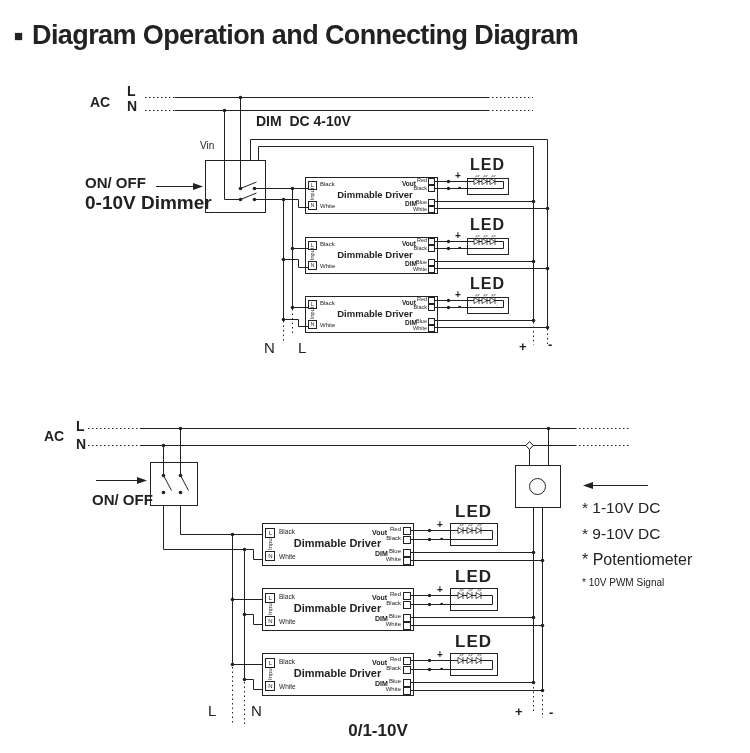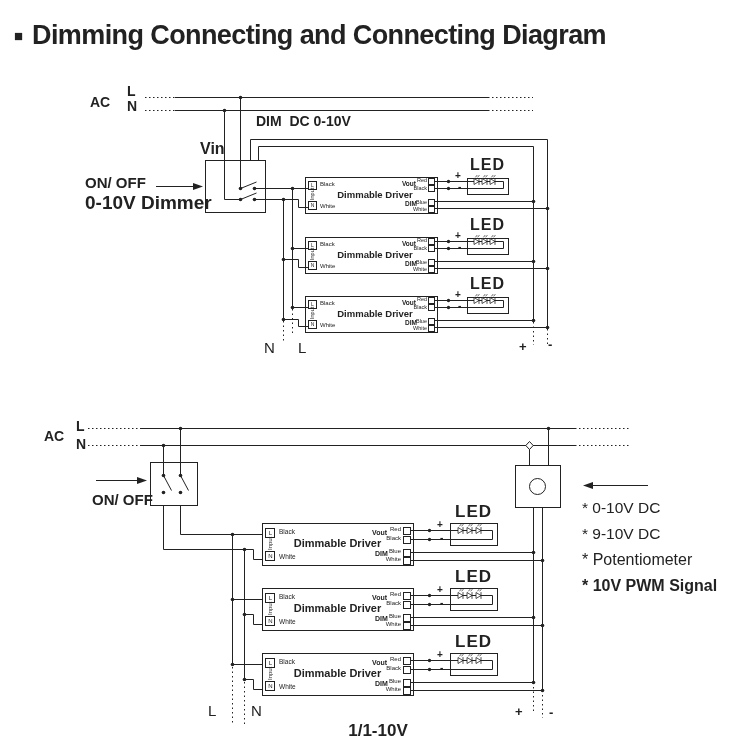--- a/index.html
+++ b/index.html
@@ -9,36 +9,36 @@
   .lbl{position:absolute;color:#222;white-space:nowrap;line-height:1.1;}
   
   .ttl-row{left:14px;top:21px;display:flex;align-items:center;gap:9px;}
   .ttl-bullet{font-size:15px;}
   .ttl-text{font-size:27px;font-weight:bold;letter-spacing:-0.6px;}
   
   .d1-ac{left:90px;top:95px;font-size:14px;font-weight:bold;}
   .d1-l{left:127px;top:84px;font-size:14px;font-weight:bold;}
   .d1-n{left:127px;top:99px;font-size:14px;font-weight:bold;}
   .d1-dim{left:256px;top:114px;font-size:14px;font-weight:bold;white-space:pre;}
-  .d1-vin{left:200px;top:140px;font-size:16px;font-weight:bold;}
+  .d1-vin{left:200px;top:140px;font-size:10px;font-weight:normal;}
   .d1-sw1{left:85px;top:175px;font-size:15px;font-weight:bold;}
   .d1-sw2{left:85px;top:193px;font-size:19px;font-weight:bold;}
   .d1-bn{left:264px;top:340px;font-size:15px;}
   .d1-bl{left:298px;top:340px;font-size:15px;}
   .d1-bp{left:519px;top:340px;font-size:13px;font-weight:bold;}
   .d1-bm{left:548px;top:338px;font-size:13px;font-weight:bold;}
   
   .d2-ac{left:44px;top:429px;font-size:14px;font-weight:bold;}
   .d2-l{left:76px;top:419px;font-size:14px;font-weight:bold;}
   .d2-n{left:76px;top:437px;font-size:14px;font-weight:bold;}
   .d2-sw{left:92px;top:492px;font-size:15px;font-weight:bold;}
   .d2-lg0{left:582px;top:499px;font-size:15.5px;}
   .d2-lg1{left:582px;top:525px;font-size:15.5px;}
   .d2-lg2{left:582px;top:551px;font-size:16px;}
-  .d2-lg3{left:582px;top:577px;font-size:16px;font-weight:bold;}
+  .d2-lg3{left:582px;top:577px;font-size:10px;}
   .d2-bl{left:208px;top:703px;font-size:15px;}
   .d2-bn{left:251px;top:703px;font-size:15px;}
   .d2-sig{left:330px;top:722px;width:96px;text-align:center;font-size:17px;font-weight:bold;}
   .d2-bp{left:515px;top:705px;font-size:13px;font-weight:bold;}
   .d2-bm{left:549px;top:706px;font-size:13px;font-weight:bold;}
   
   .drv{position:absolute;width:0;height:0;}
   .drv .lbl{position:absolute;}
   
   .a-termL{left:3.5px;top:5.5px;width:8px;text-align:center;font-size:5px;}
@@ -236,46 +236,46 @@
         <circle cx="533.5" cy="617.5" r="1.8"></circle>
         <circle cx="533.5" cy="682.5" r="1.8"></circle>
       <circle cx="542.5" cy="560.5" r="1.8"></circle>
         <circle cx="542.5" cy="625.5" r="1.8"></circle>
         <circle cx="542.5" cy="690.5" r="1.8"></circle>
     </g>
   </svg>
 
   <div class="lbl ttl-row">
     <span class="ttl-bullet">■</span>
-    <span class="ttl-text">Dimming Connecting and Connecting Diagram</span>
+    <span class="ttl-text">Diagram Operation and Connecting Diagram</span>
   </div>
 
   <div class="lbl d1-ac">AC</div>
   <div class="lbl d1-l">L</div>
   <div class="lbl d1-n">N</div>
-  <div class="lbl d1-dim">DIM  DC 0-10V</div>
+  <div class="lbl d1-dim">DIM  DC 4-10V</div>
   <div class="lbl d1-vin">Vin</div>
   <div class="lbl d1-sw1">ON/ OFF</div>
   <div class="lbl d1-sw2">0-10V Dimmer</div>
   <div class="lbl d1-bn">N</div>
   <div class="lbl d1-bl">L</div>
   <div class="lbl d1-bp">+</div>
   <div class="lbl d1-bm">-</div>
 
   <div class="lbl d2-ac">AC</div>
   <div class="lbl d2-l">L</div>
   <div class="lbl d2-n">N</div>
   <div class="lbl d2-sw">ON/ OFF</div>
-  <div class="lbl d2-lg0">* 0-10V DC</div>
+  <div class="lbl d2-lg0">* 1-10V DC</div>
   <div class="lbl d2-lg1">* 9-10V DC</div>
   <div class="lbl d2-lg2">* Potentiometer</div>
   <div class="lbl d2-lg3">* 10V PWM Signal</div>
   <div class="lbl d2-bl">L</div>
   <div class="lbl d2-bn">N</div>
-  <div class="lbl d2-sig">1/1-10V</div>
+  <div class="lbl d2-sig">0/1-10V</div>
   <div class="lbl d2-bp">+</div>
   <div class="lbl d2-bm">-</div>
 
   <div class="drv" style="left: 305px; top: 177px;">
     <div class="lbl a-termL">L</div>
     <div class="lbl a-black">Black</div>
     <div class="lbl a-input">Input</div>
     <div class="lbl a-white">White</div>
     <div class="lbl a-termN">N</div>
     <div class="lbl a-title">Dimmable Driver</div>

